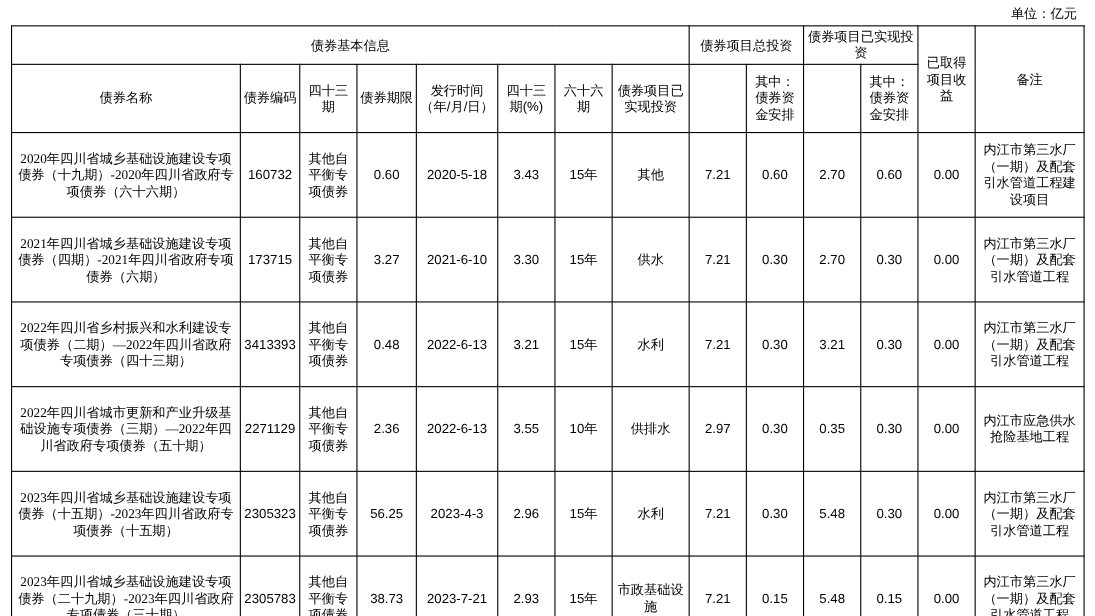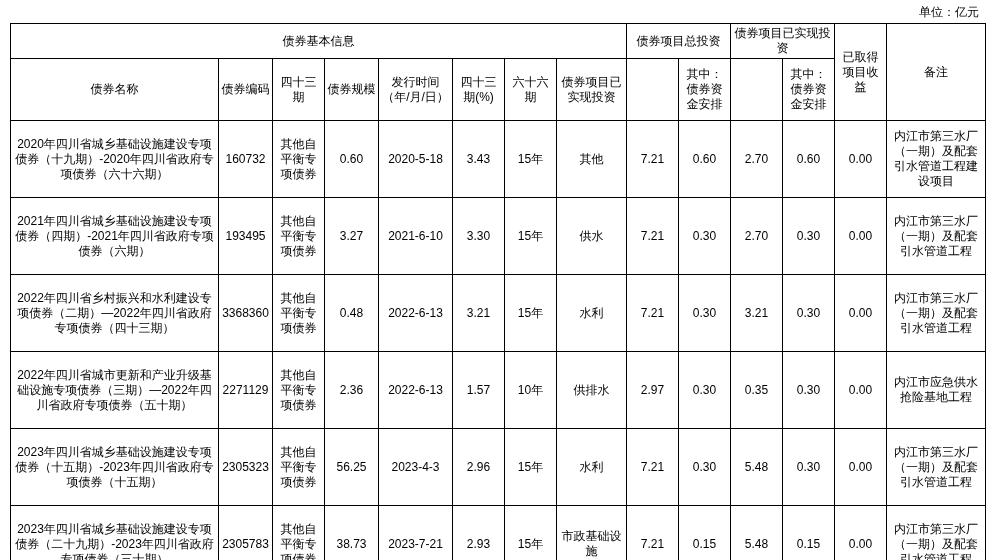--- a/index.html
+++ b/index.html
@@ -42,21 +42,21 @@
     word-wrap: break-word;
     overflow-wrap: break-word;
   }
   table.bond-table th {
     font-weight: normal;
   }
   .h-group { height: 24px; }
   .h-sub { height: 62px; }
   td.row-cell { height: 72px; }
   .small { font-size: 11px; line-height: 14px; }
-  .name-cell { font-size: 12px; line-height: 17px; }
+  .name-cell { font-size: 12px; line-height: 17px; font-family: Liberation Serif, serif; }
   .num { font-size: 12px; }
   colgroup col.c0 { width: 208px; }
   colgroup col.c1 { width: 54px; }
   colgroup col.c2 { width: 52px; }
   colgroup col.c3 { width: 54px; }
   colgroup col.c4 { width: 74px; }
   colgroup col.c5 { width: 52px; }
   colgroup col.c6 { width: 52px; }
   colgroup col.c7 { width: 70px; }
   colgroup col.c8 { width: 52px; }
@@ -95,21 +95,21 @@
         <th colspan="8">债券基本信息</th>
         <th colspan="2">债券项目总投资</th>
         <th colspan="2" class="small">债券项目已实现投资</th>
         <th rowspan="2" class="small">已取得项目收益</th>
         <th rowspan="2">备注</th>
       </tr>
       <tr class="h-sub">
         <th>债券名称</th>
         <th class="small">债券编码</th>
         <th class="small">四十三期</th>
-        <th class="small">债券规模</th>
+        <th class="small">债券期限</th>
         <th class="small">发行时间（年/月/日）</th>
         <th class="small">四十三期(%)</th>
         <th class="small">六十六期</th>
         <th class="small">债券项目已实现投资</th>
         <th></th>
         <th class="small">其中：债券资金安排</th>
         <th></th>
         <th class="small">其中：债券资金安排</th>
       </tr>
     </thead>
@@ -125,57 +125,57 @@
         <td class="row-cell small">其他</td>
         <td class="row-cell num">7.21</td>
         <td class="row-cell num">0.60</td>
         <td class="row-cell num">2.70</td>
         <td class="row-cell num">0.60</td>
         <td class="row-cell num">0.00</td>
         <td class="row-cell small">内江市第三水厂（一期）及配套引水管道工程建设项目</td>
       </tr>
       <tr>
         <td class="row-cell name-cell">2021年四川省城乡基础设施建设专项债券（四期）-2021年四川省政府专项债券（六期）</td>
-        <td class="row-cell num">193495</td>
+        <td class="row-cell num">173715</td>
         <td class="row-cell small">其他自平衡专项债券</td>
         <td class="row-cell num">3.27</td>
         <td class="row-cell num">2021-6-10</td>
         <td class="row-cell num">3.30</td>
         <td class="row-cell num">15年</td>
         <td class="row-cell small">供水</td>
         <td class="row-cell num">7.21</td>
         <td class="row-cell num">0.30</td>
         <td class="row-cell num">2.70</td>
         <td class="row-cell num">0.30</td>
         <td class="row-cell num">0.00</td>
         <td class="row-cell small">内江市第三水厂（一期）及配套引水管道工程</td>
       </tr>
       <tr>
         <td class="row-cell name-cell">2022年四川省乡村振兴和水利建设专项债券（二期）—2022年四川省政府专项债券（四十三期）</td>
-        <td class="row-cell num">3368360</td>
+        <td class="row-cell num">3413393</td>
         <td class="row-cell small">其他自平衡专项债券</td>
         <td class="row-cell num">0.48</td>
         <td class="row-cell num">2022-6-13</td>
         <td class="row-cell num">3.21</td>
         <td class="row-cell num">15年</td>
         <td class="row-cell small">水利</td>
         <td class="row-cell num">7.21</td>
         <td class="row-cell num">0.30</td>
         <td class="row-cell num">3.21</td>
         <td class="row-cell num">0.30</td>
         <td class="row-cell num">0.00</td>
         <td class="row-cell small">内江市第三水厂（一期）及配套引水管道工程</td>
       </tr>
       <tr>
         <td class="row-cell name-cell">2022年四川省城市更新和产业升级基础设施专项债券（三期）—2022年四川省政府专项债券（五十期）</td>
         <td class="row-cell num">2271129</td>
         <td class="row-cell small">其他自平衡专项债券</td>
         <td class="row-cell num">2.36</td>
         <td class="row-cell num">2022-6-13</td>
-        <td class="row-cell num">1.57</td>
+        <td class="row-cell num">3.55</td>
         <td class="row-cell num">10年</td>
         <td class="row-cell small">供排水</td>
         <td class="row-cell num">2.97</td>
         <td class="row-cell num">0.30</td>
         <td class="row-cell num">0.35</td>
         <td class="row-cell num">0.30</td>
         <td class="row-cell num">0.00</td>
         <td class="row-cell small">内江市应急供水抢险基地工程</td>
       </tr>
       <tr>

